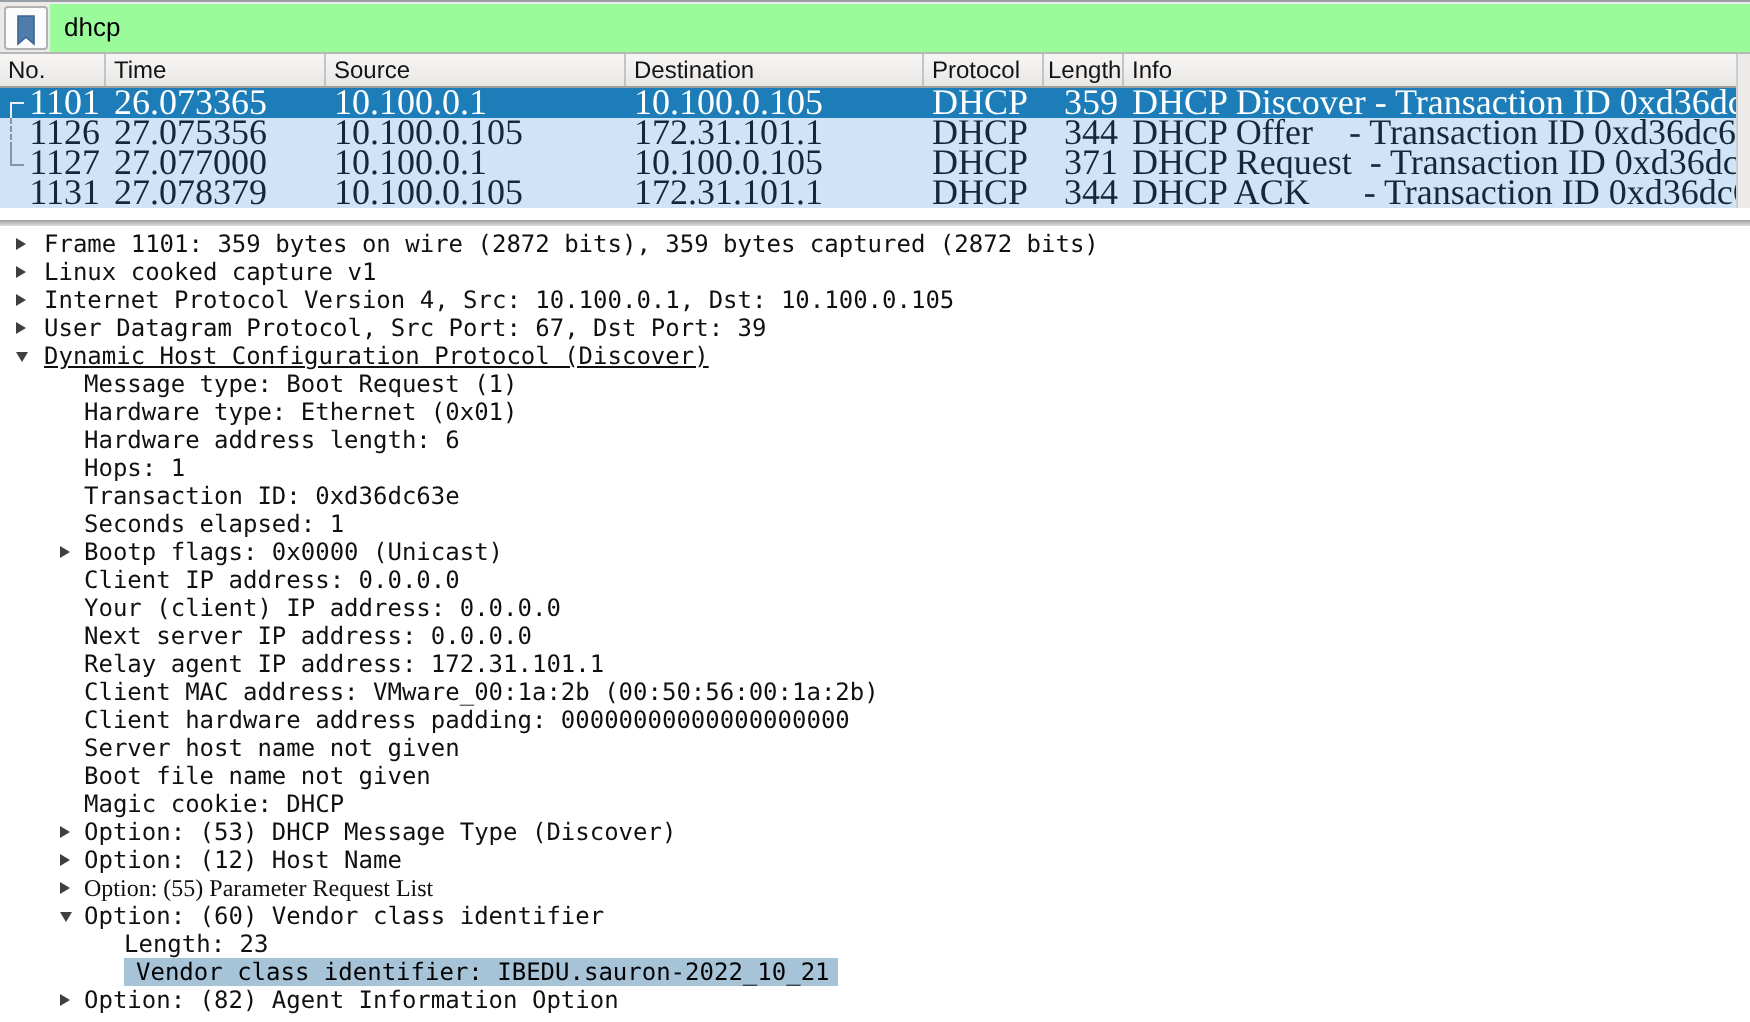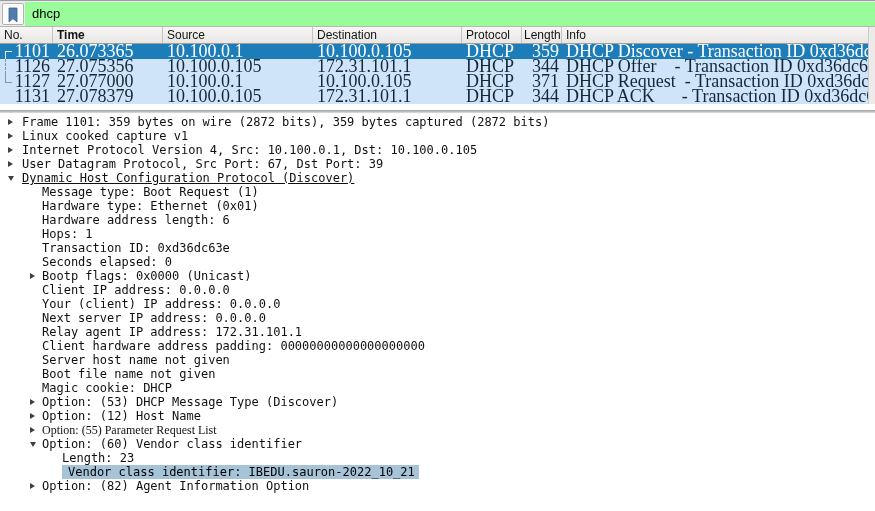--- a/index.html
+++ b/index.html
@@ -50,21 +50,21 @@
     <button class="bookmark-btn">
       <svg width="14" height="16" viewBox="0 0 14 16">
         <path d="M3 1h8v14l-4-3.4L3 15z" fill="#4e7cab" stroke="#3c6490" stroke-width="0.8"></path>
       </svg>
     </button>
     <div class="filter-input">dhcp</div>
   </div>
 
   <div class="list-header" id="list-header">
       <div class="hcell h-no" style="width: 53px;">No.</div>
-      <div class="hcell h-time" style="width: 110px; font-weight: bold;">Time</div>
+      <div class="hcell h-time" style="width: 110px;">Time</div>
       <div class="hcell h-source" style="width: 150px;">Source</div>
       <div class="hcell h-destination" style="width: 149px;">Destination</div>
       <div class="hcell h-protocol" style="width: 60px;">Protocol</div>
       <div class="hcell h-length" style="width: 40px;">Length</div>
       <div class="hcell h-info" style="width: 313px; flex: 1 1 0%;">Info</div>
     </div>
 
   <div class="rows" id="rows">
       <div class="prow selected">
         <div class="rel rel-first"></div>
@@ -115,26 +115,27 @@
       <div class="dline"><span class="arr collapsed" style="left: 8px;"></span><span class="dtext" style="margin-left: 22px;">Frame 1101: 359 bytes on wire (2872 bits), 359 bytes captured (2872 bits)</span></div>
       <div class="dline"><span class="arr collapsed" style="left: 8px;"></span><span class="dtext" style="margin-left: 22px;">Linux cooked capture v1</span></div>
       <div class="dline"><span class="arr collapsed" style="left: 8px;"></span><span class="dtext" style="margin-left: 22px;">Internet Protocol Version 4, Src: 10.100.0.1, Dst: 10.100.0.105</span></div>
       <div class="dline"><span class="arr collapsed" style="left: 8px;"></span><span class="dtext" style="margin-left: 22px;">User Datagram Protocol, Src Port: 67, Dst Port: 39</span></div>
       <div class="dline"><span class="arr expanded" style="left: 8px;"></span><span class="dtext" style="margin-left: 22px; text-decoration: underline;">Dynamic Host Configuration Protocol (Discover)</span></div>
       <div class="dline"><span class="dtext" style="margin-left: 42px;">Message type: Boot Request (1)</span></div>
       <div class="dline"><span class="dtext" style="margin-left: 42px;">Hardware type: Ethernet (0x01)</span></div>
       <div class="dline"><span class="dtext" style="margin-left: 42px;">Hardware address length: 6</span></div>
       <div class="dline"><span class="dtext" style="margin-left: 42px;">Hops: 1</span></div>
       <div class="dline"><span class="dtext" style="margin-left: 42px;">Transaction ID: 0xd36dc63e</span></div>
-      <div class="dline"><span class="dtext" style="margin-left: 42px;">Seconds elapsed: 0</span></div>
+      <div class="dline"><span class="dtext" style="margin-left: 42px;">Seconds elapsed: 1</span></div>
       <div class="dline"><span class="arr collapsed" style="left: 30px;"></span><span class="dtext" style="margin-left: 42px;">Bootp flags: 0x0000 (Unicast)</span></div>
       <div class="dline"><span class="dtext" style="margin-left: 42px;">Client IP address: 0.0.0.0</span></div>
       <div class="dline"><span class="dtext" style="margin-left: 42px;">Your (client) IP address: 0.0.0.0</span></div>
       <div class="dline"><span class="dtext" style="margin-left: 42px;">Next server IP address: 0.0.0.0</span></div>
       <div class="dline"><span class="dtext" style="margin-left: 42px;">Relay agent IP address: 172.31.101.1</span></div>
+      <div class="dline"><span class="dtext" style="margin-left: 42px;">Client MAC address: VMware_00:1a:2b (00:50:56:00:1a:2b)</span></div>
       <div class="dline"><span class="dtext" style="margin-left: 42px;">Client hardware address padding: 00000000000000000000</span></div>
       <div class="dline"><span class="dtext" style="margin-left: 42px;">Server host name not given</span></div>
       <div class="dline"><span class="dtext" style="margin-left: 42px;">Boot file name not given</span></div>
       <div class="dline"><span class="dtext" style="margin-left: 42px;">Magic cookie: DHCP</span></div>
       <div class="dline"><span class="arr collapsed" style="left: 30px;"></span><span class="dtext" style="margin-left: 42px;">Option: (53) DHCP Message Type (Discover)</span></div>
       <div class="dline"><span class="arr collapsed" style="left: 30px;"></span><span class="dtext" style="margin-left: 42px;">Option: (12) Host Name</span></div>
       <div class="dline"><span class="arr collapsed" style="left: 30px;"></span><span class="dtext" style="margin-left: 42px; font-family: Liberation Serif, serif;">Option: (55) Parameter Request List</span></div>
       <div class="dline"><span class="arr expanded" style="left: 30px;"></span><span class="dtext" style="margin-left: 42px;">Option: (60) Vendor class identifier</span></div>
       <div class="dline"><span class="dtext" style="margin-left: 62px;">Length: 23</span></div>
       <div class="dline"><span class="dtext sel" style="margin-left: 62px;">Vendor class identifier: IBEDU.sauron-2022_10_21</span></div>

